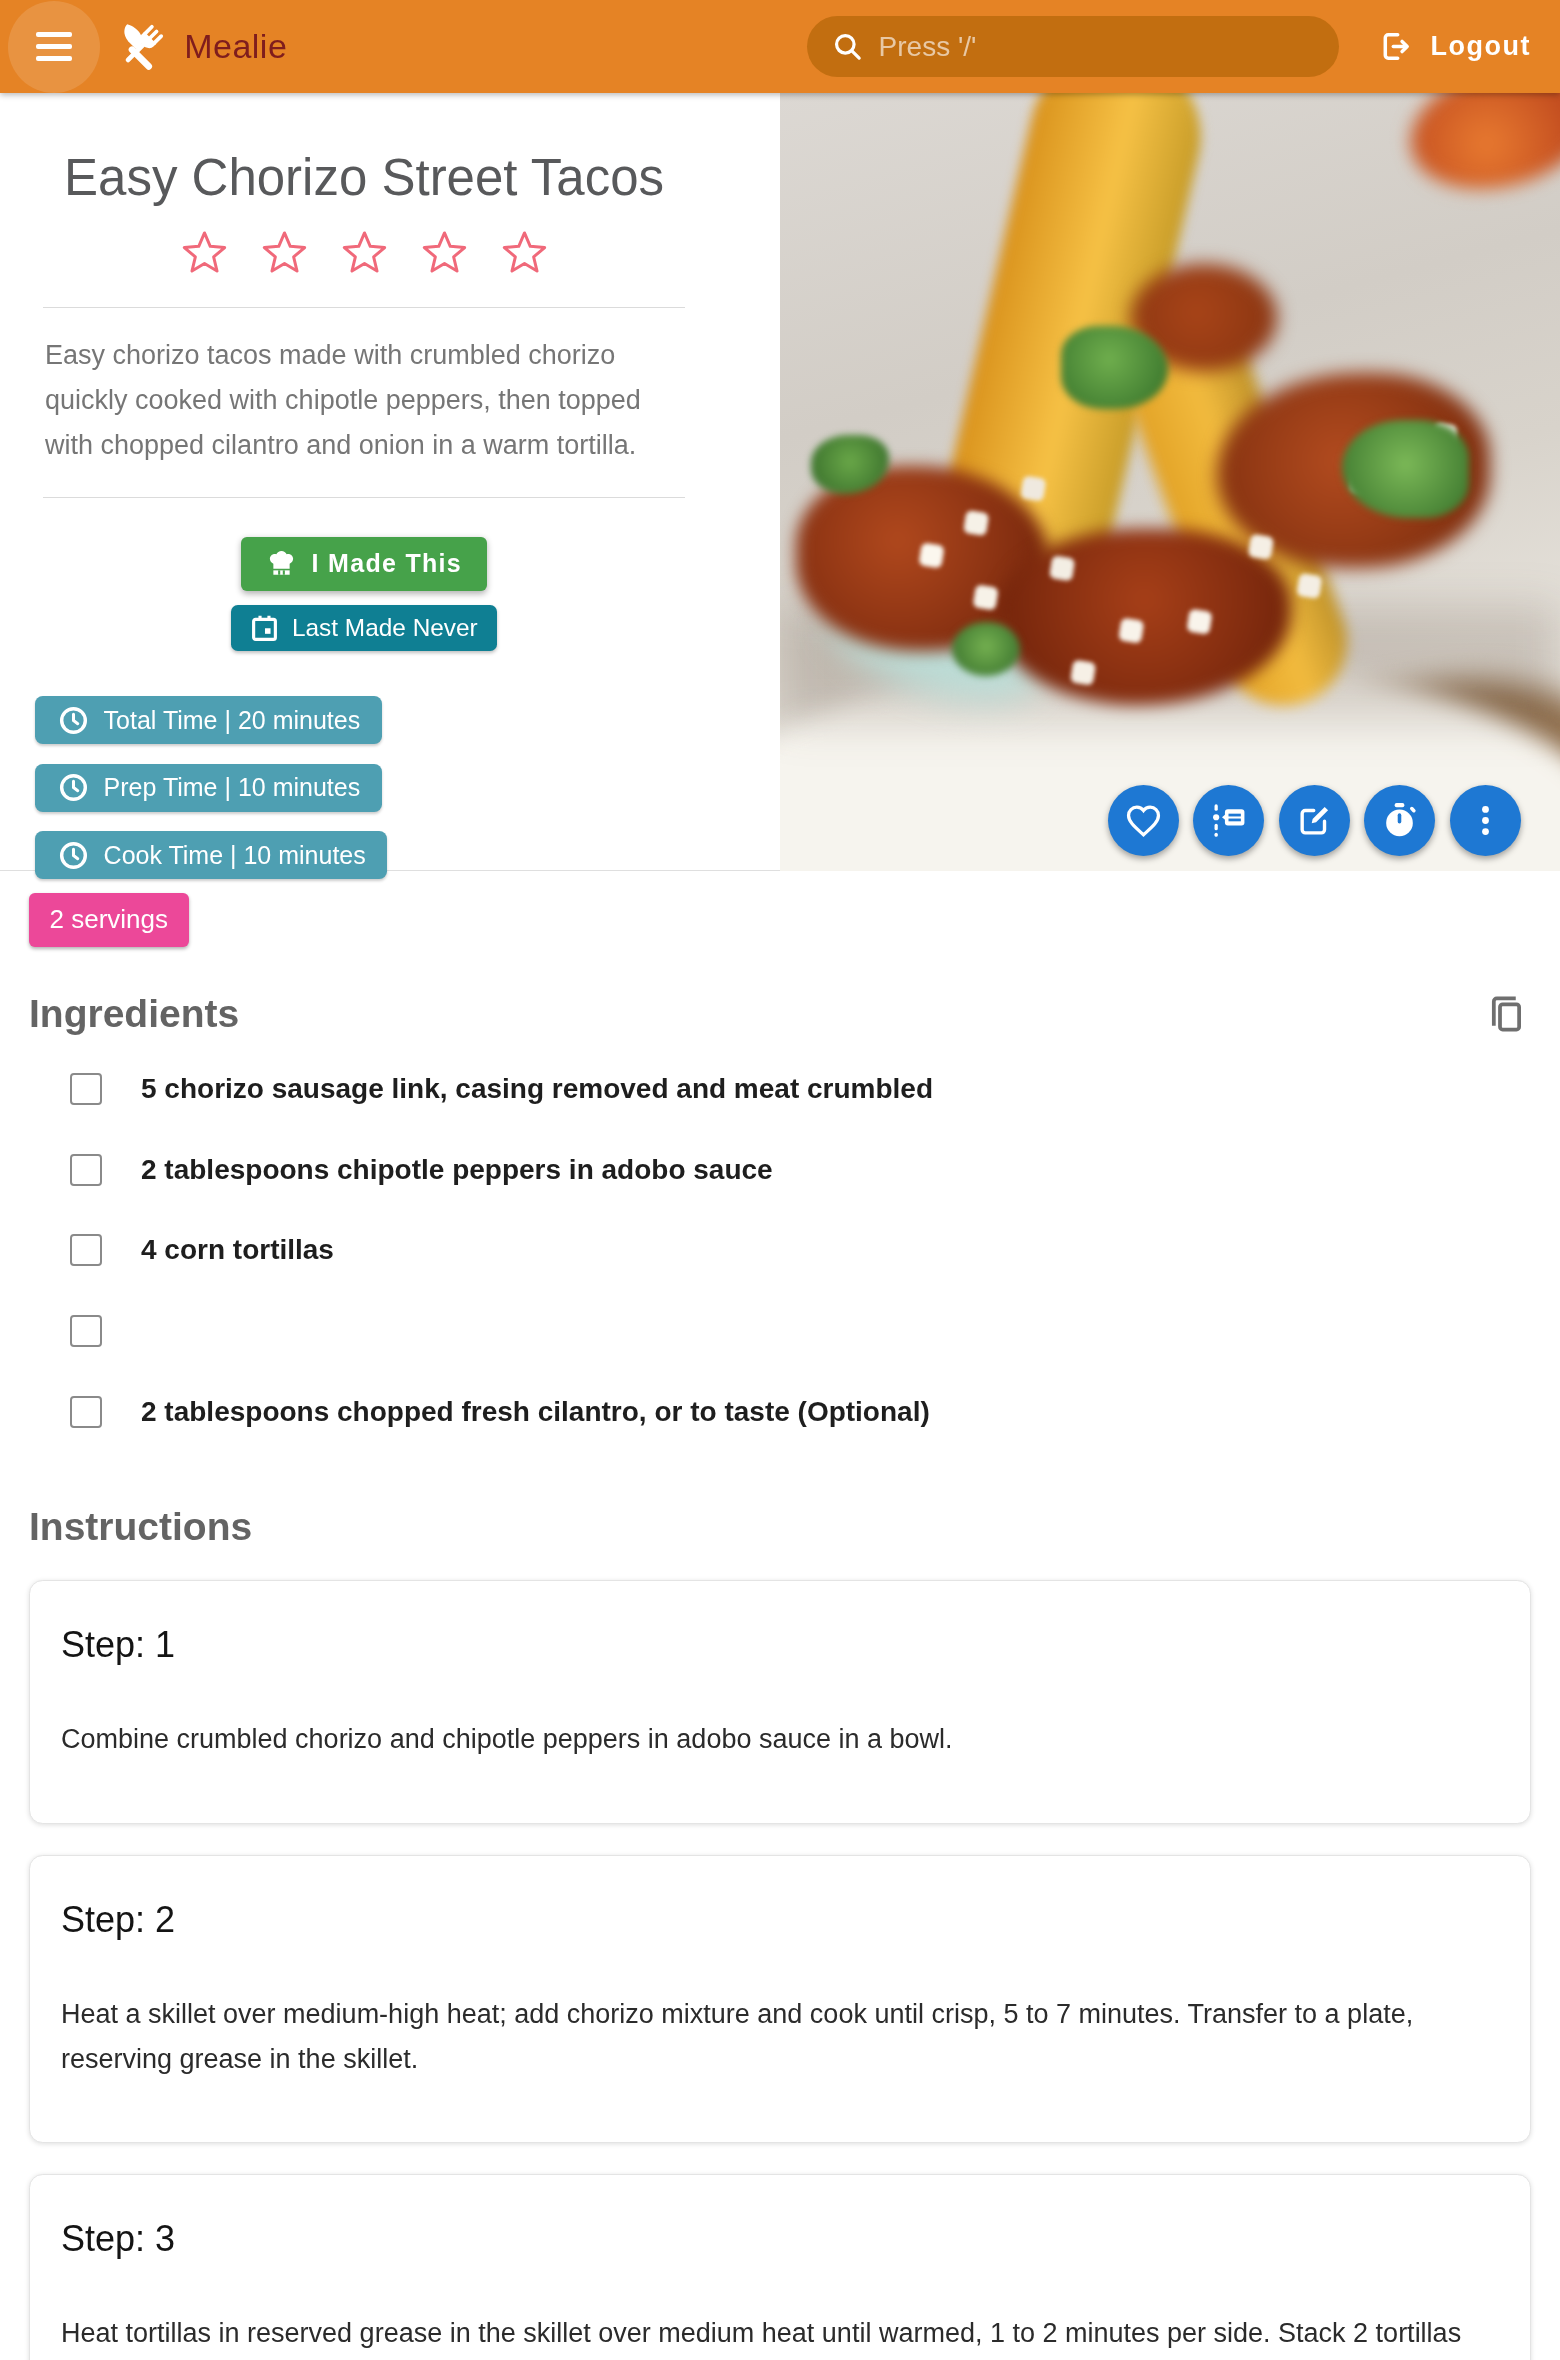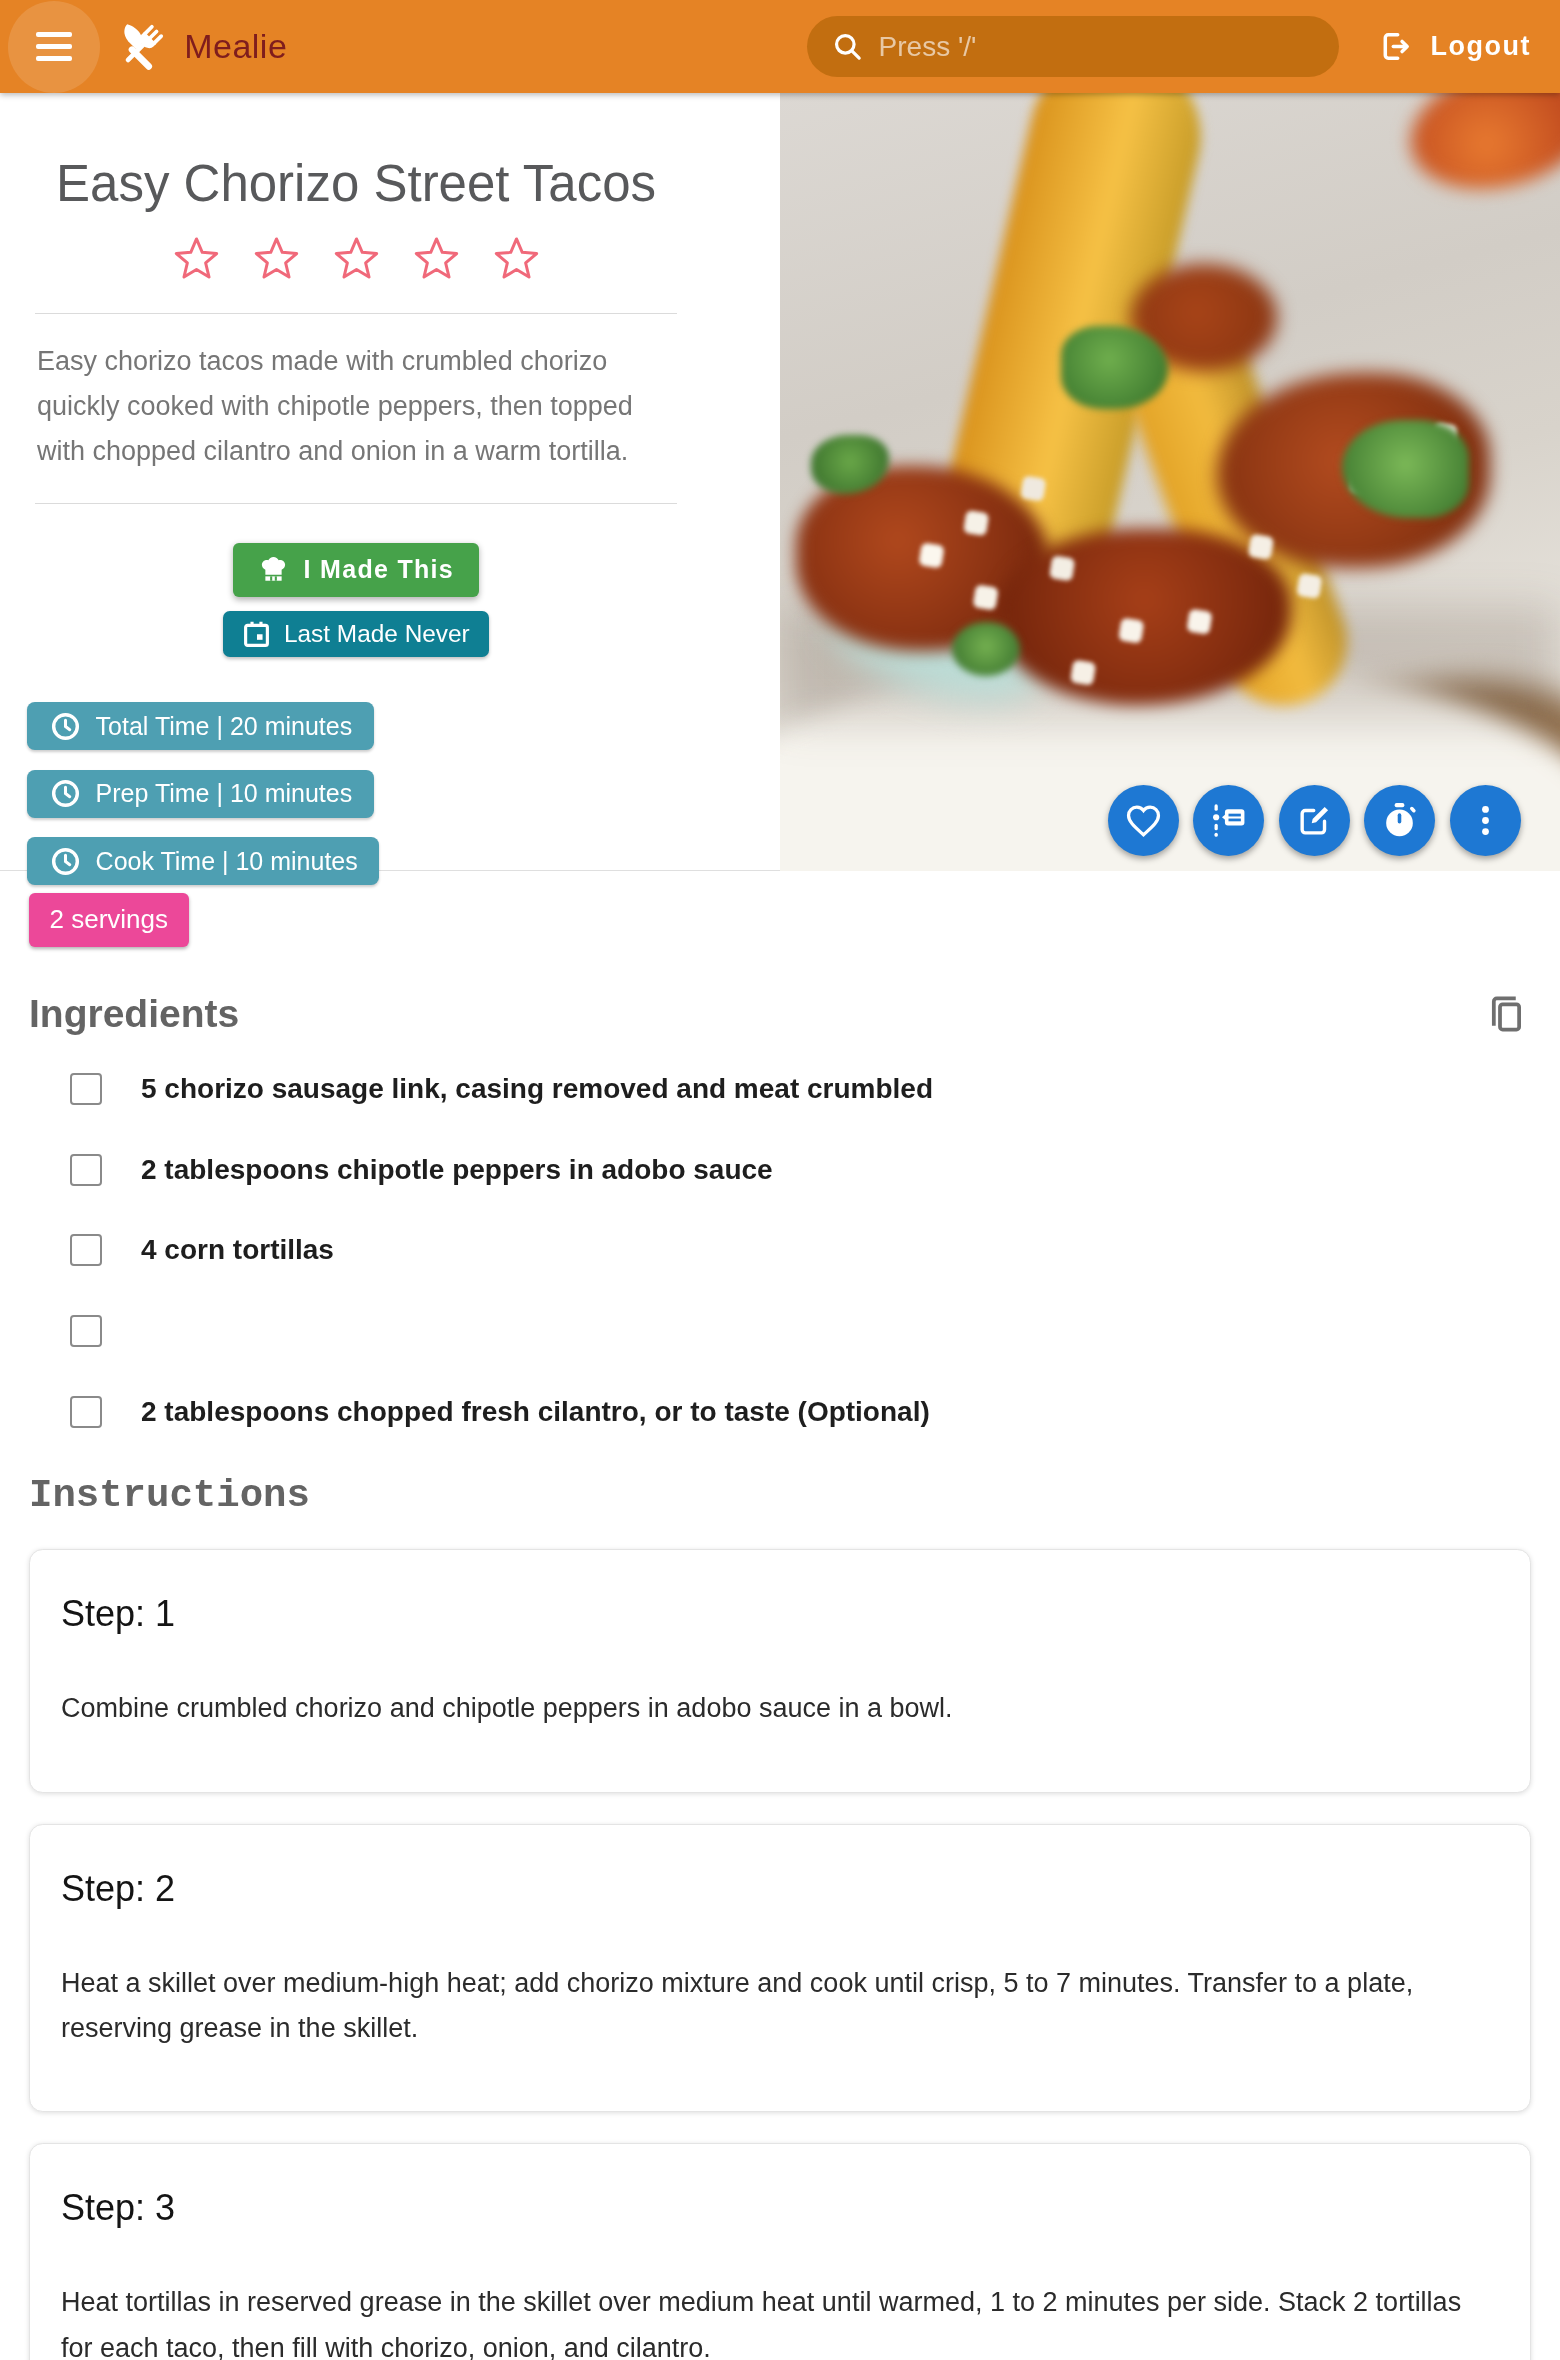--- a/index.html
+++ b/index.html
@@ -16,21 +16,21 @@
   .logo { margin-left:13.7px; display:flex; align-items:center; }
   .app-title { color:#7f1d1d; font-size:34px; font-weight:500; margin-left:13.7px; letter-spacing:0.5px; }
   .search-pill { margin-left:auto; width:532px; height:61px; border-radius:31px; background:#C26E10;
     display:flex; align-items:center; padding:0 23.4px; cursor:text; }
   .search-pill .ph { color:rgba(255,255,255,0.62); font-size:28px; margin-left:13.7px; }
   .logout-btn { display:flex; align-items:center; gap:18px; margin-left:39px; margin-right:29px;
     color:#fff; font-size:27px; font-weight:700; letter-spacing:1.5px; cursor:pointer; background:none; border:none; }
 
   
   .hero { position:relative; height:778px; background:#fff; border-bottom:1px solid #DFDFDF; }
-  .hero-left { position:absolute; left:4px; top:0; width:704px; height:778px;margin-top:6px; }
+  .hero-left { position:absolute; left:12px; top:0; width:704px; height:778px; }
   .recipe-title { margin-top:55px; text-align:center; font-size:51px; font-weight:400; color:#58595B; }
   .stars { margin-top:19.5px; display:flex; justify-content:center; gap:29px; }
   .stars svg { display:block; }
   .divider { height:1px; background:#DBDBDB; margin:29px 31px 0; }
   .desc { margin:25px 33px 0; font-size:27px; line-height:45px; color:#767676; }
   .btn-col { display:flex; flex-direction:column; align-items:center; }
   .made-btn { margin-top:39px; display:flex; align-items:center; gap:14.6px; height:54px; padding:0 25px;
     border:none; border-radius:5.9px; background:#46A24A; color:#fff; font-size:25px; font-weight:700;
     letter-spacing:1.3px; box-shadow:0 2.9px 5.9px rgba(0,0,0,0.3); cursor:pointer;
     font-family:"Liberation Sans","DejaVu Sans",sans-serif; }
@@ -88,21 +88,21 @@
   .content { padding:0 29px; }
   .servings-badge { display:inline-block; margin-top:21.5px; background:#ec4899; color:#fff; font-size:26px;
     padding:11.7px 20.5px; border-radius:5.9px; box-shadow:0 2px 3.9px rgba(0,0,0,0.3); cursor:pointer; }
   .section-head { display:flex; justify-content:space-between; align-items:center; margin-top:41px; }
   .section-title { font-size:39px; font-weight:700; color:#646464; }
   .copy-btn { background:none; border:none; cursor:pointer; padding:3.9px; display:flex; }
   .ing-list { list-style:none; margin-top:7.8px; }
   .ing-row { display:flex; align-items:center; padding:24.4px 0 24.4px 41px; cursor:pointer; }
   .cb { flex:none; width:32px; height:32px; border:2.9px solid #8A8A8A; border-radius:3.9px; background:#fff; }
   .ing-label { margin-left:39px; font-size:28px; font-weight:700; color:#1E1E1E; }
-  .instructions-head { margin-top:22px;font-family:Liberation Mono, monospace; }
+  .instructions-head { margin-top:53px; }
   .step-card { margin-top:31px; background:#fff; border:1px solid #E4E4E4; border-radius:13.7px;
     box-shadow:0 1px 4.9px rgba(0,0,0,0.13); padding:43px 31px 60px; cursor:pointer; }
   .step-title { font-size:36px; font-weight:500; color:#141414; }
   .step-text { margin-top:51px; font-size:27px; line-height:1.68; color:#2B2B2B; }
 </style>
 </head>
 <body>
 
 <div class="header">
   <div class="menu-btn">

